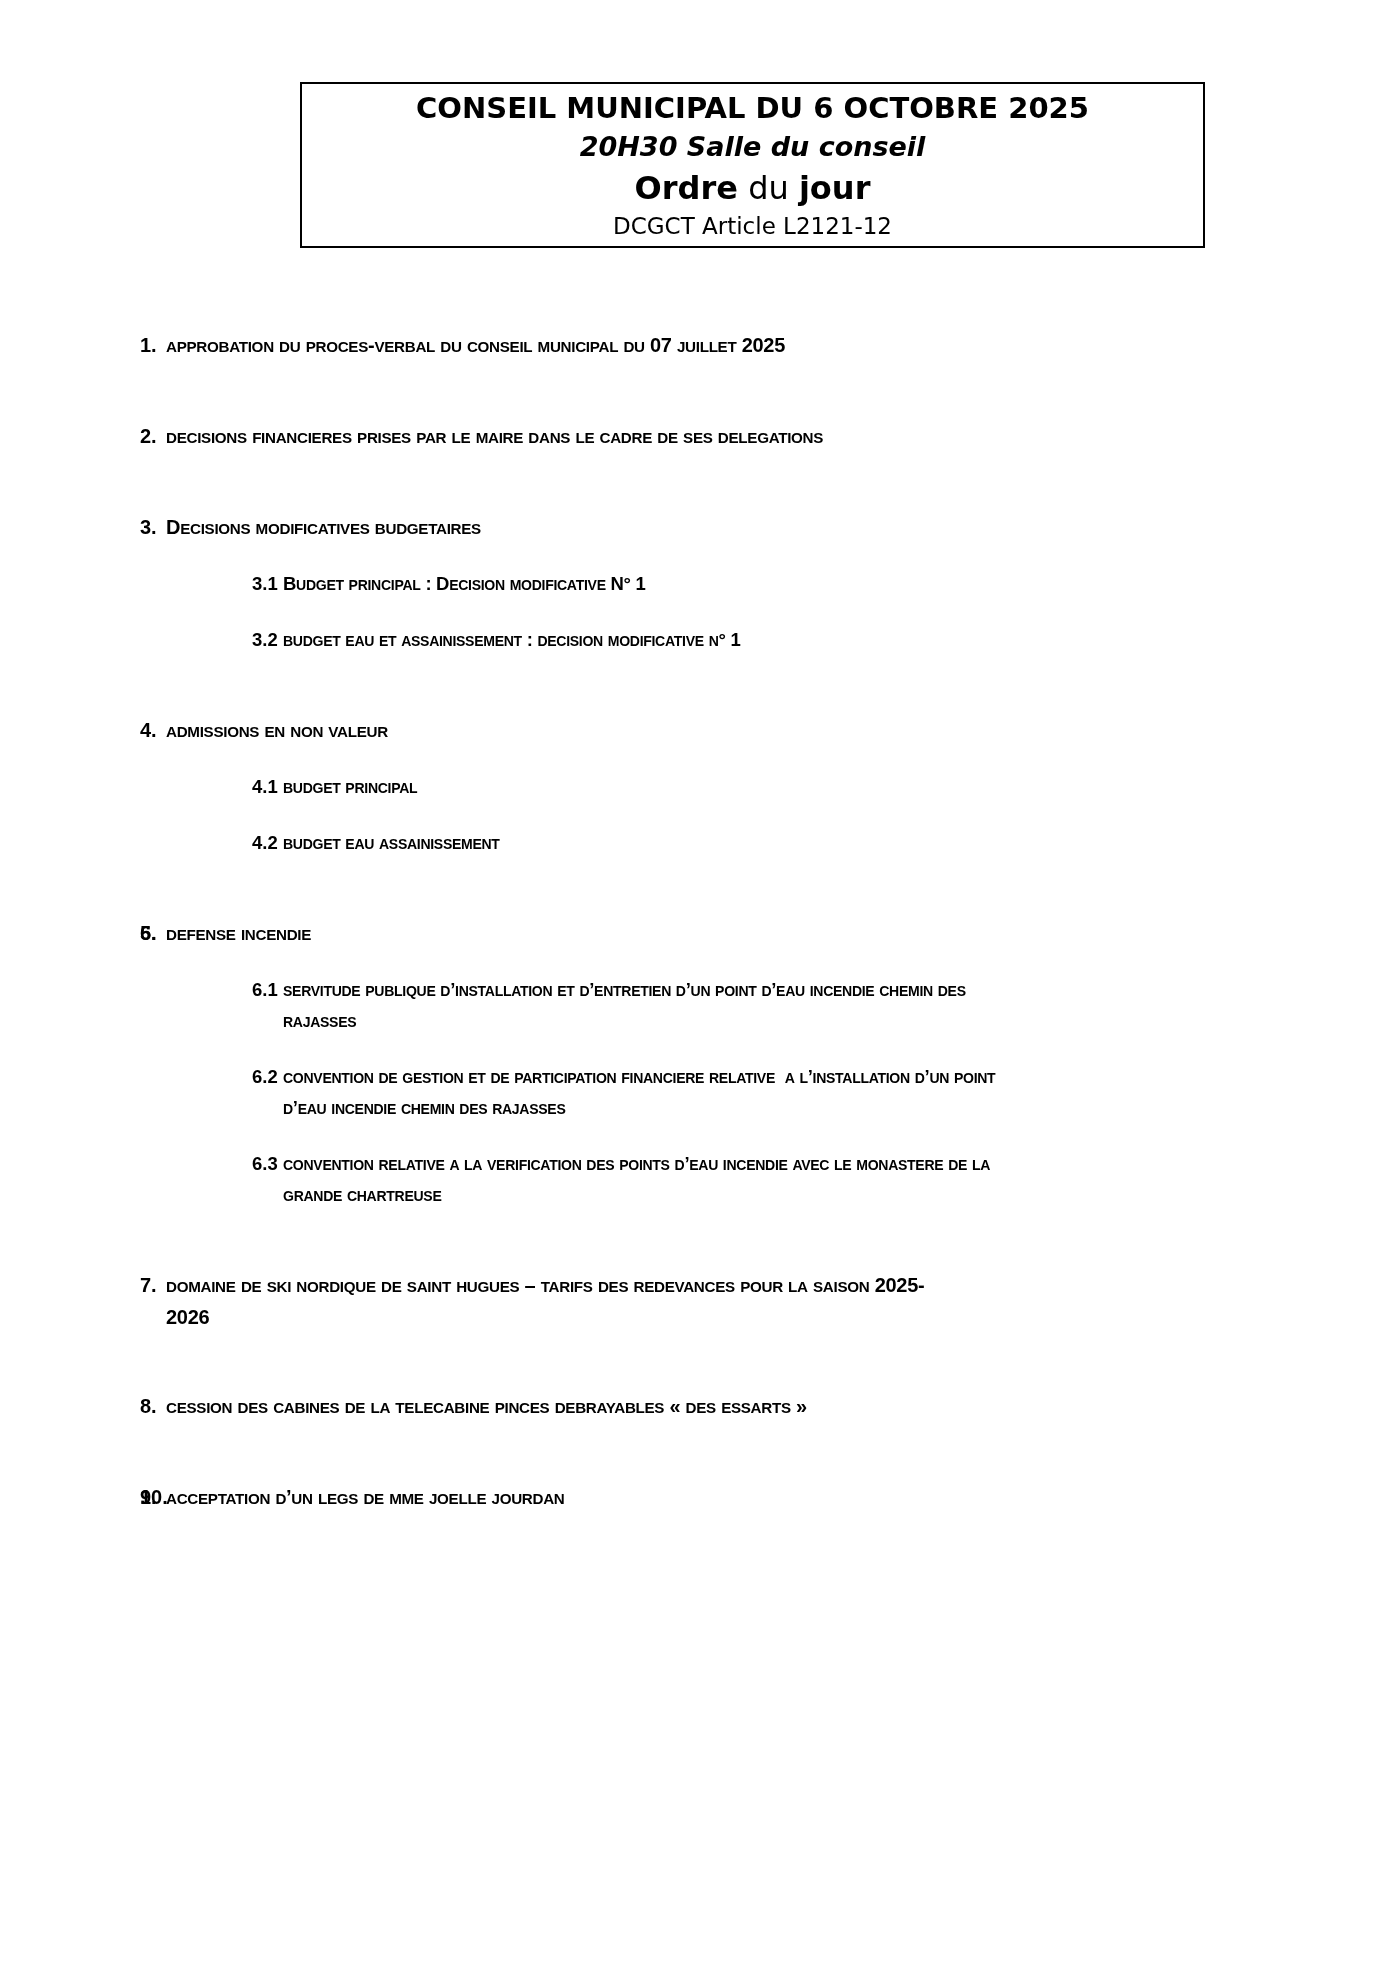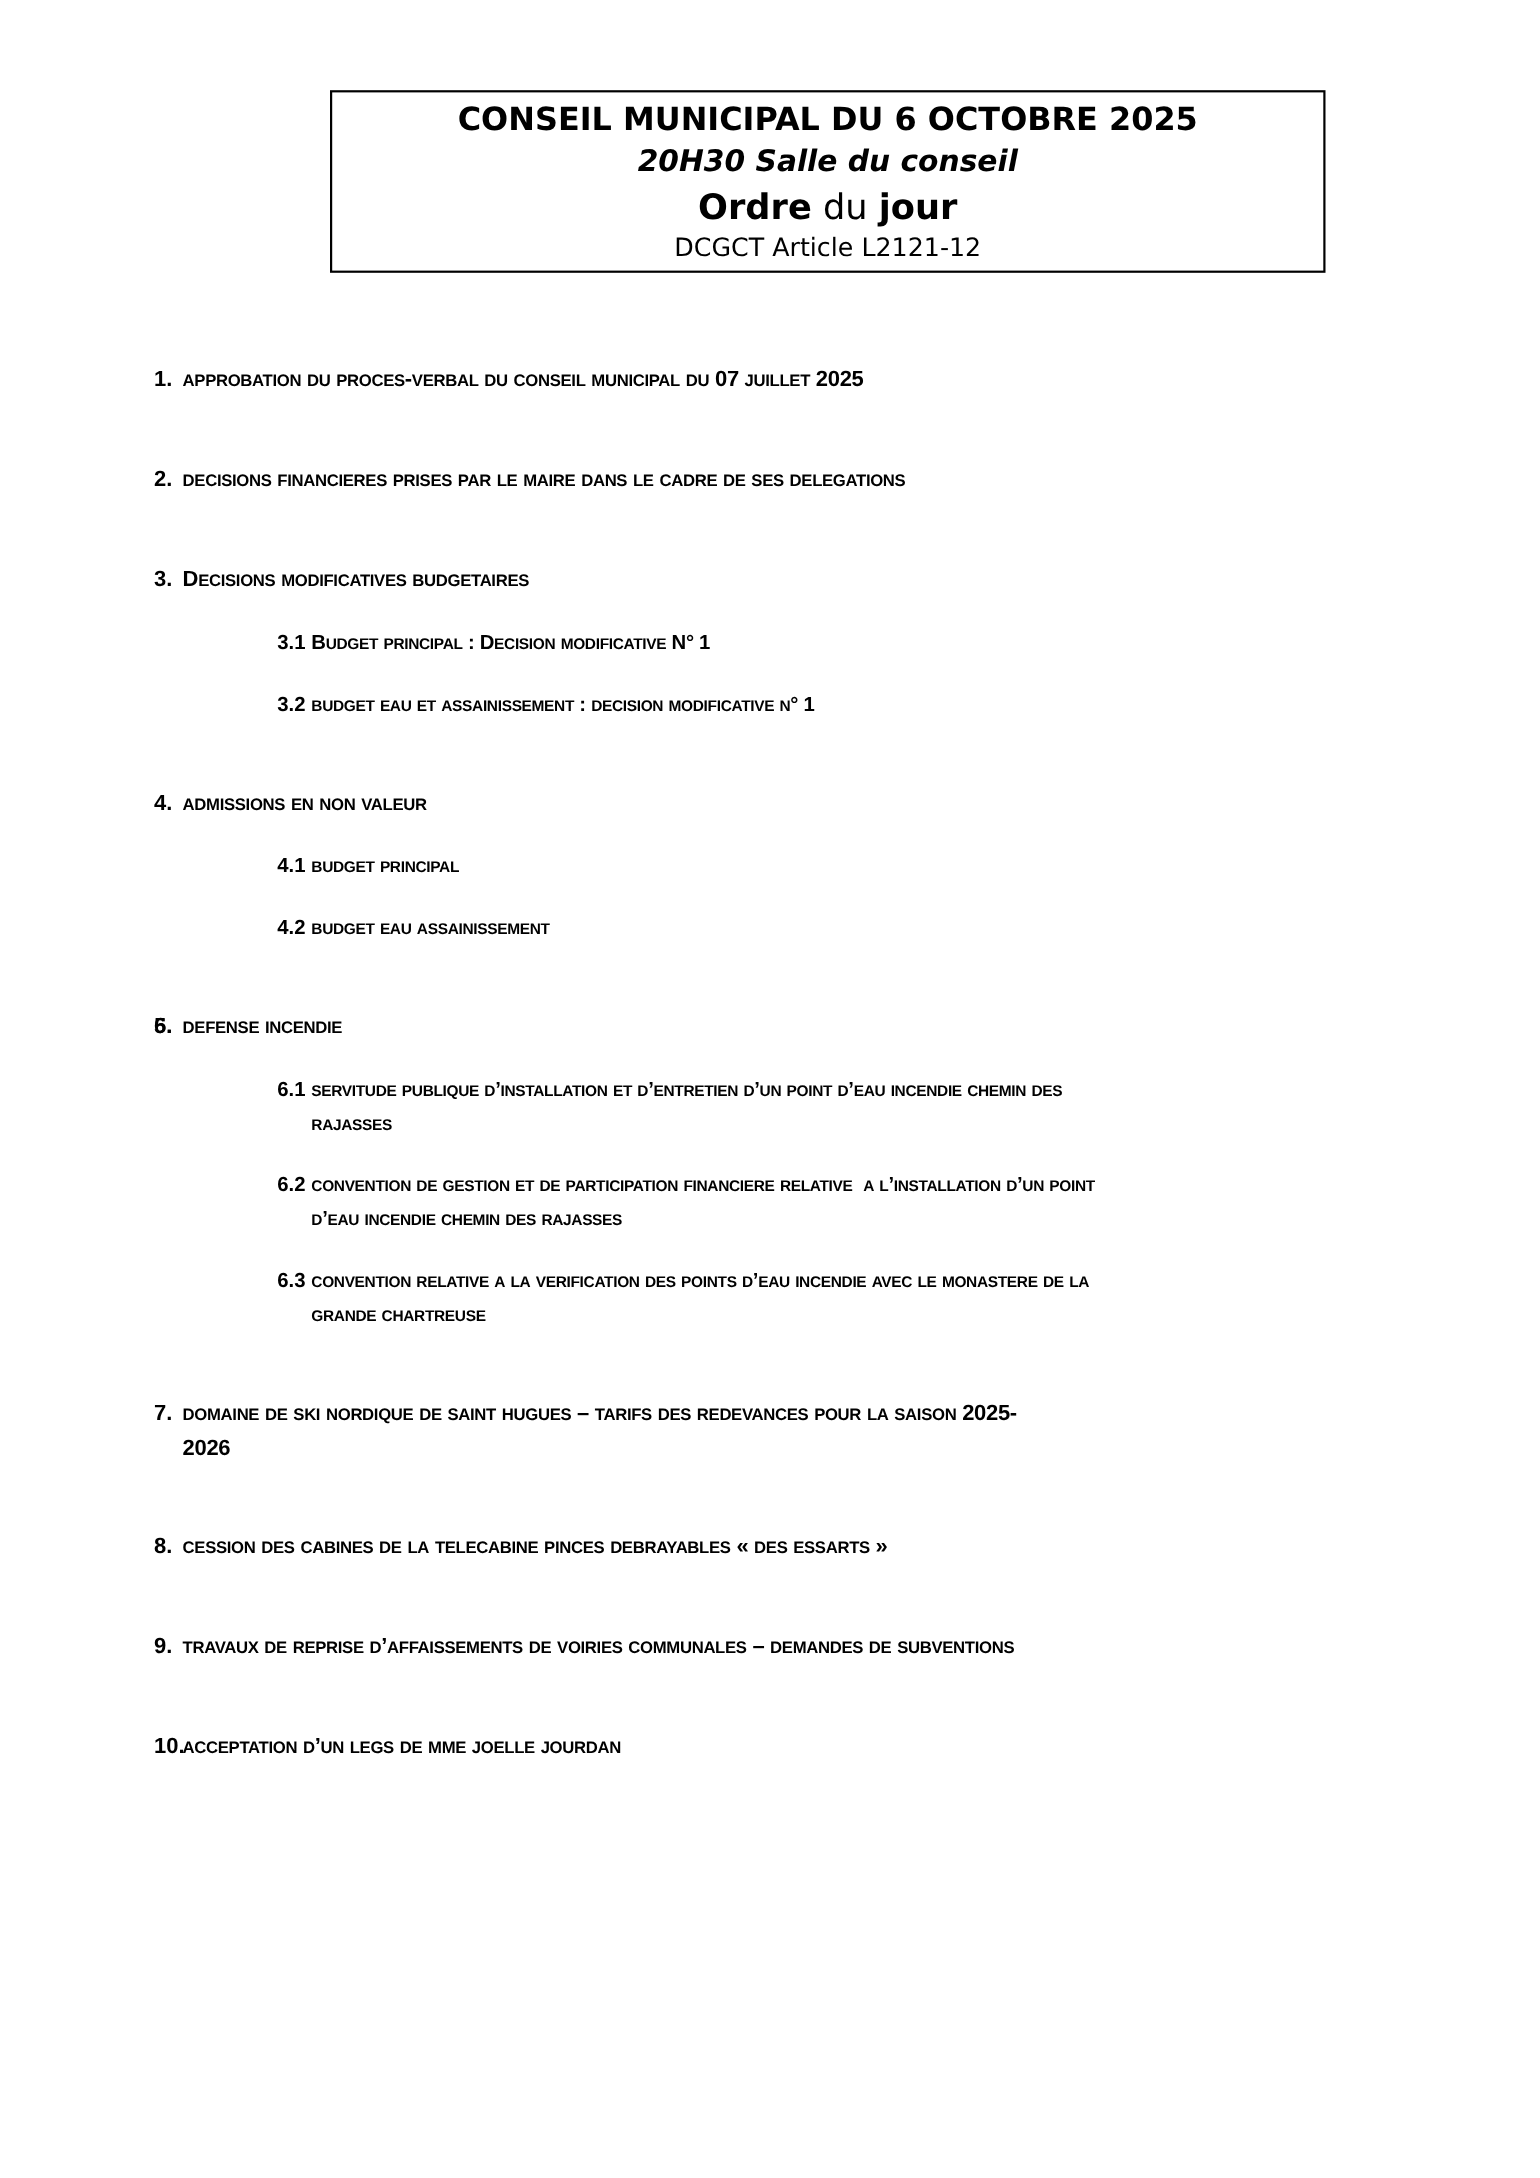--- a/index.html
+++ b/index.html
@@ -160,21 +160,20 @@
     <div class="group">
       <div class="item">
         <span class="num">8.</span>
         <span class="txt"><span class="sc">cession</span> <span class="sc">des</span> <span class="sc">cabines</span> <span class="sc">de</span> <span class="sc">la</span> <span class="sc">telecabine</span> <span class="sc">pinces</span> <span class="sc">debrayables</span> « <span class="sc">des</span> <span class="sc">essarts</span> »</span>
       </div>
     </div>
 
     <div class="group">
       <div class="item">
         <span class="num">9.</span>
-        <span class="txt"><span class="sc">travaux</span> <span class="sc">de</span> <span class="sc">reprise</span> <span class="sc">d</span>’<span class="sc">affaissements</span> <span class="sc">de</span> <span class="sc">voiries</span> <span class="sc">communales</span> – <span class="sc">demandes</span> <span class="sc">de</span> <span class="sc">subventions</span></span>
       </div>
     </div>
 
     <div class="group">
       <div class="item">
         <span class="num">10.</span>
         <span class="txt"><span class="sc">acceptation</span> <span class="sc">d</span>’<span class="sc">un</span> <span class="sc">legs</span> <span class="sc">de</span> <span class="sc">mme</span> <span class="sc">joelle</span> <span class="sc">jourdan</span></span>
       </div>
     </div>
 

